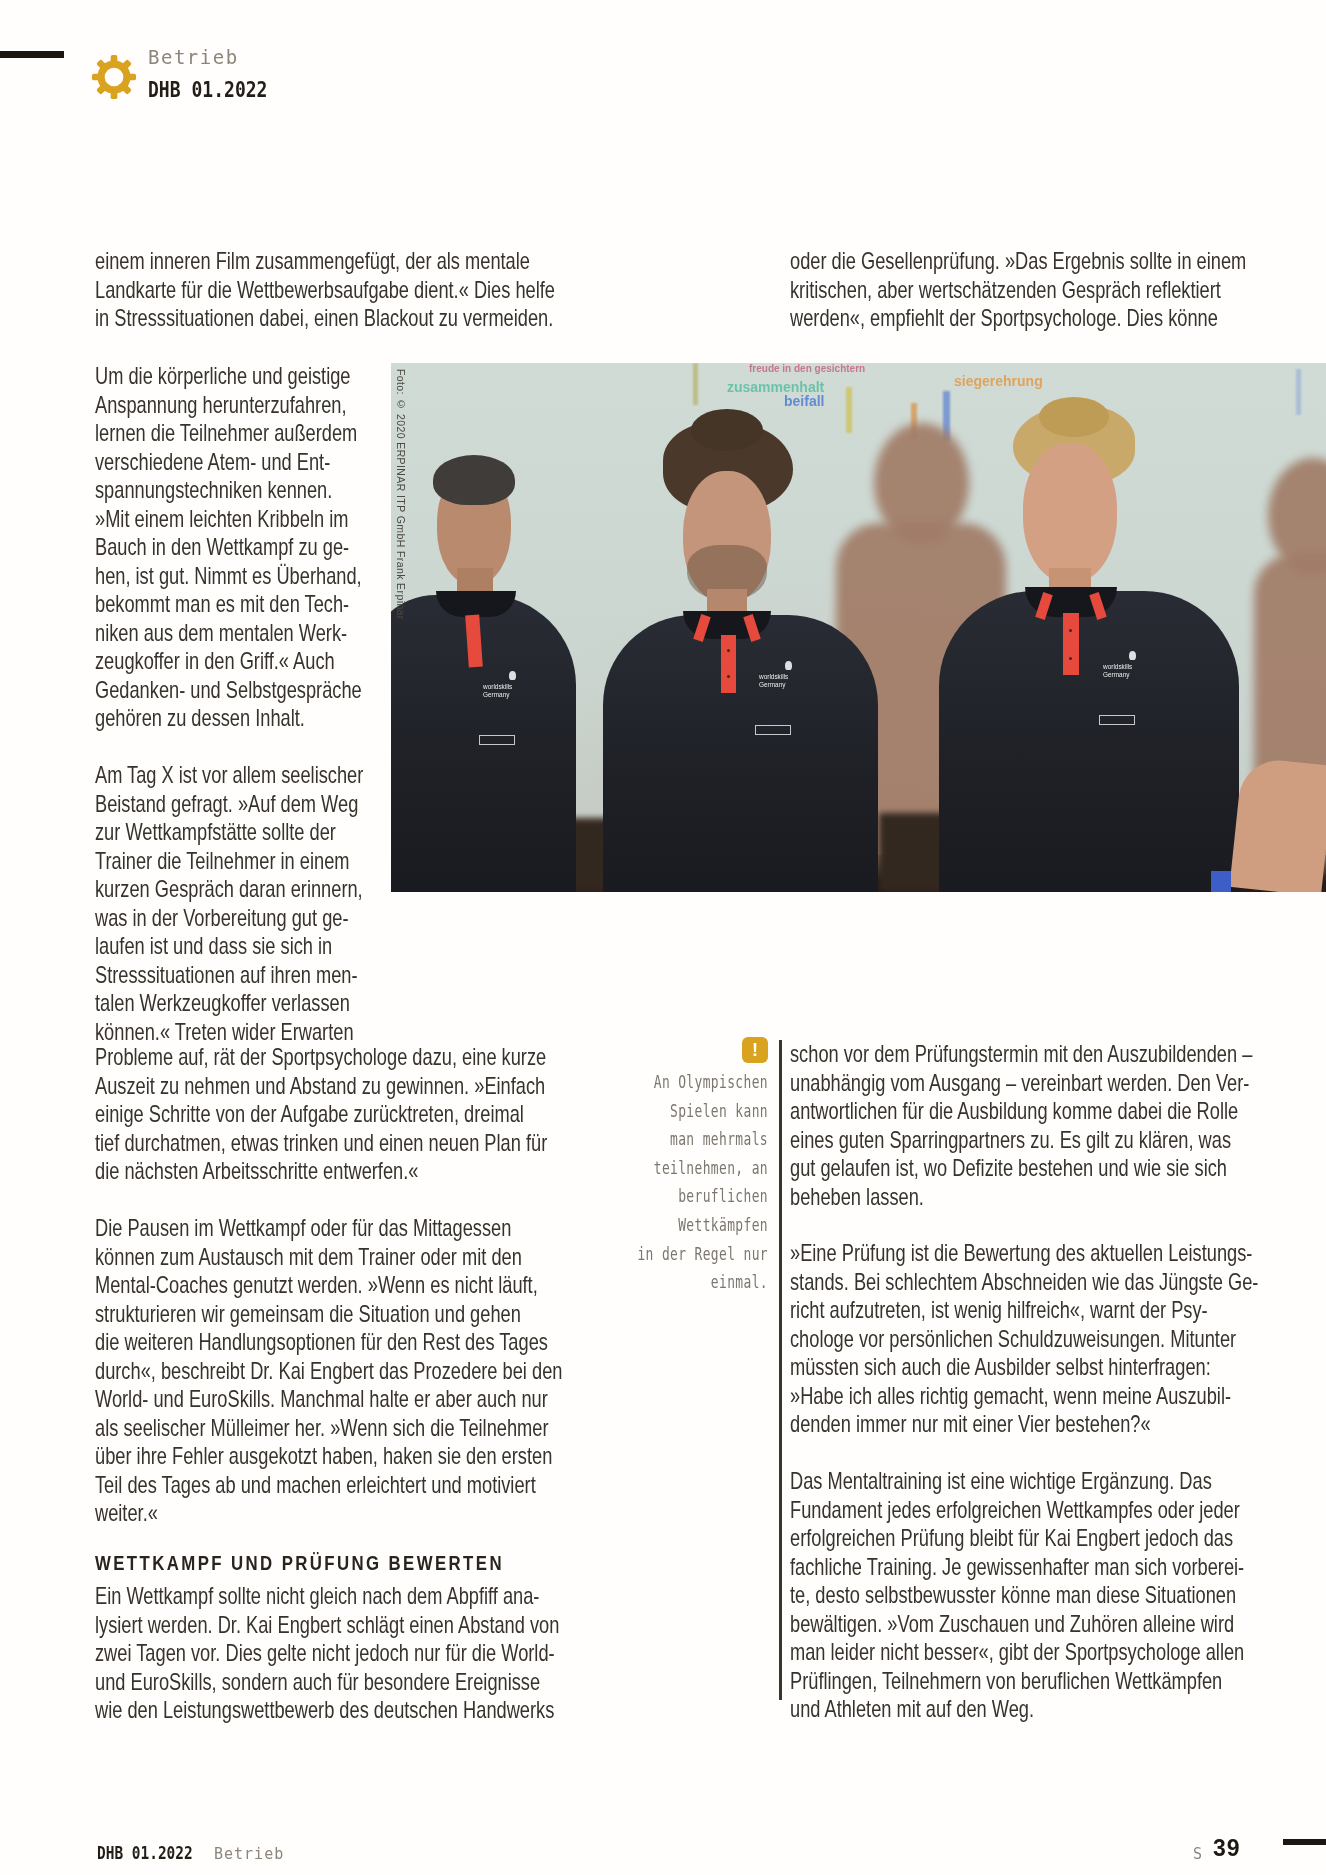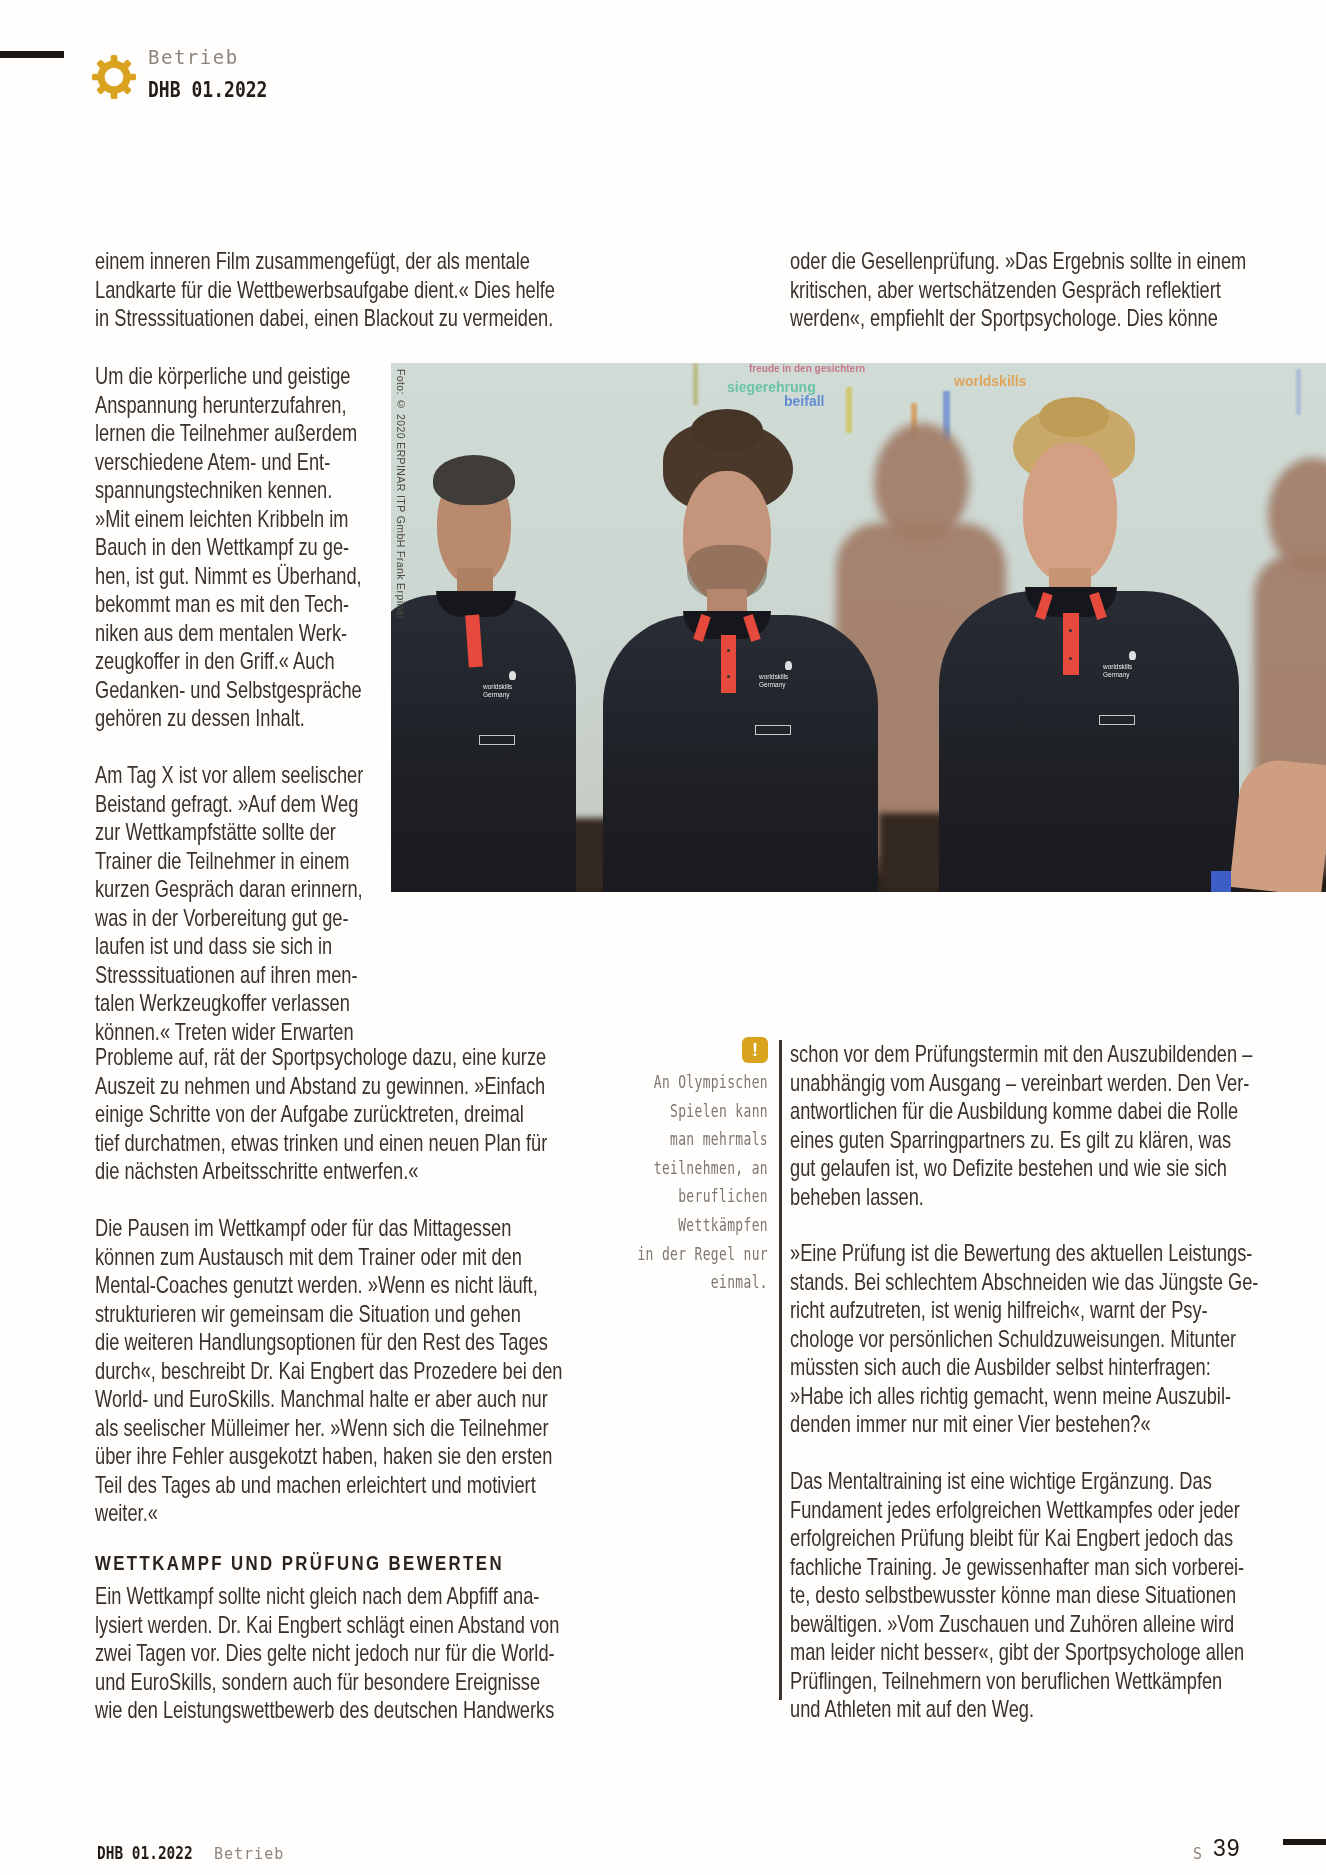--- a/index.html
+++ b/index.html
@@ -69,21 +69,21 @@
   .caption-box{left:775px;top:812px;width:312px;height:133px;background:#ffffff;z-index:10;}
   .caption-text{left:16px;top:14px;width:380px;font-size:15px;font-weight:bold;line-height:28.2px;
                 color:#211b15;white-space:pre-line;transform:scaleX(.8);transform-origin:0 0;}
 
   
   .footer-issue{left:97px;top:1843px;font-family:"DejaVu Sans Mono",monospace;font-weight:bold;
                 font-size:17px;color:#231d17;transform:scaleX(.85);transform-origin:0 0;}
   .footer-section{left:214px;top:1845px;font-family:"DejaVu Sans Mono",monospace;font-size:15px;
                   color:#8d857b;letter-spacing:1px;}
   .footer-s{left:1193px;top:1845px;font-family:"DejaVu Sans Mono",monospace;font-size:15px;color:#8d857b;}
-  .footer-page{left:1213px;top:1835px;font-size:23px;font-weight:normal;color:#1d1813;letter-spacing:1px;}
+  .footer-page{left:1213px;top:1835px;font-size:23px;font-weight:bold;color:#1d1813;letter-spacing:1px;}
 </style>
 </head>
 <body>
 
 <div id="page">
 
   <div class="abs mark-top"></div>
   <svg class="abs gear" width="46" height="46" viewBox="0 0 48 48">
     <g fill="#d9a31f">
       <rect x="20.5" y="1" width="7" height="10" rx="2"></rect>
@@ -104,23 +104,23 @@
 Landkarte für die Wettbewerbsaufgabe dient.« Dies helfe
 in Stresssituationen dabei, einen Blackout zu vermeiden.</div>
   <div class="abs cond" id="intro-right">oder die Gesellenprüfung. »Das Ergebnis sollte in einem
 kritischen, aber wertschätzenden Gespräch reflektiert
 werden«, empfiehlt der Sportpsychologe. Dies könne</div>
 
   <div class="abs photo">
     <div class="abs glow"></div>
 
     <div class="abs wc" style="left: 358px; top: 0px; font-size: 10px; color: rgb(196, 103, 127);">freude in den gesichtern</div>
-    <div class="abs wc" style="left: 336px; top: 16px; font-size: 14px; color: rgb(87, 191, 162);">siegerehrung</div>
+    <div class="abs wc" style="left: 336px; top: 16px; font-size: 14px; color: rgb(87, 191, 162);">zusammenhalt</div>
     <div class="abs wc" style="left: 393px; top: 30px; font-size: 14px; color: rgb(79, 126, 210);">beifall</div>
-    <div class="abs wc" style="left: 563px; top: 10px; font-size: 14px; color: rgb(227, 154, 69);">worldskills</div>
+    <div class="abs wc" style="left: 563px; top: 10px; font-size: 14px; color: rgb(227, 154, 69);">siegerehrung</div>
     <div class="abs wc-bar" style="left:455px;top:24px;width:6px;height:46px;background:#cfc04a;"></div>
     <div class="abs wc-bar" style="left:520px;top:40px;width:6px;height:36px;background:#d98f3f;"></div>
     <div class="abs wc-bar" style="left:552px;top:28px;width:7px;height:50px;background:#5a7fd0;"></div>
     <div class="abs wc-bar" style="left:302px;top:0;width:5px;height:42px;background:#b5b06a;"></div>
     <div class="abs wc-bar" style="left:905px;top:6px;width:5px;height:46px;background:#8fa6d6;opacity:.55;"></div>
 
     <div class="abs" style="left:445px;top:60px;width:170px;height:469px;z-index:3;">
       <div class="abs shadow-part" style="left:38px;top:0;width:95px;height:120px;border-radius:50%;"></div>
       <div class="abs shadow-part" style="left:0;top:100px;width:170px;height:369px;border-radius:44px 44px 0 0;"></div>
     </div>

